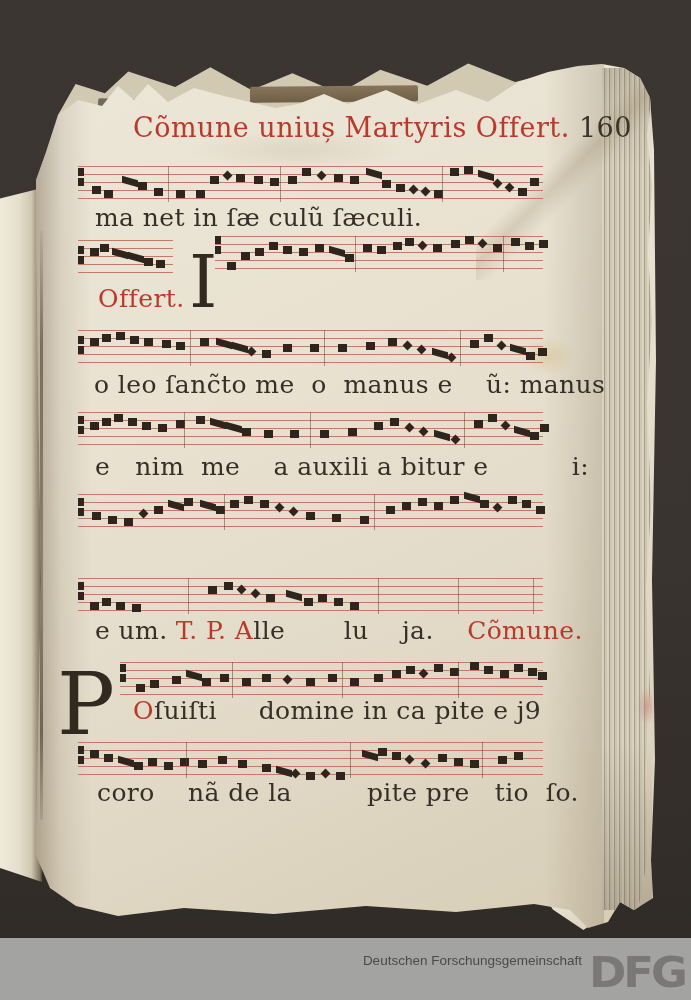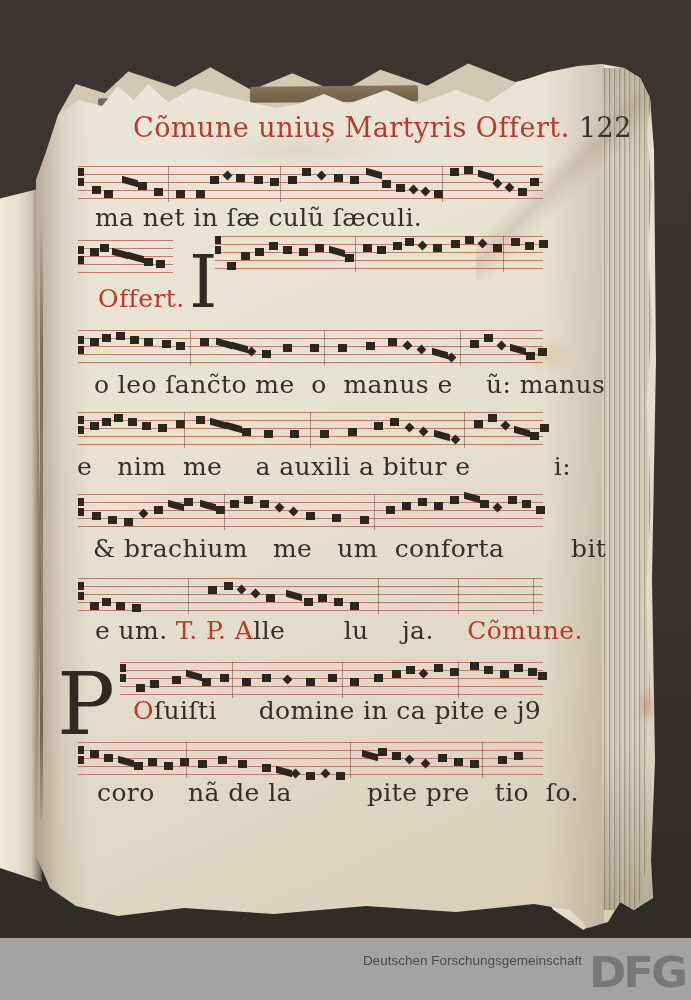--- a/index.html
+++ b/index.html
@@ -118,30 +118,29 @@
     <div class="gutter-crack"></div>
     <div class="right-shade"></div>
     <div class="stack"></div>
     <div class="stack-shade"></div>
     <div class="crease"></div>
     <div class="stain-y"></div>
     <div class="stain-p"></div>
     <div class="stain-b"></div>
   </div>
 
-  <div class="ms title"><span class="red">Cõmune uniuș Martyris Offert.</span><span class="num"> <span>122</span></span></div>
+  <div class="ms title"><span class="red">Cõmune uniuș Martyris Offert.</span><span class="num"> <span>160</span></span></div>
 
   <div class="ms lyric" style="left:95px;top:203px">ma net in ſæ culũ ſæculi.</div>
 
   <div class="ms lyric red" style="left:98px;top:284px">Offert.</div>
   <div class="ms initial" style="left:189px;top:250px;font-size:72px">I</div>
 
   <div class="ms lyric" style="left:94px;top:370px">o leo ſanc̃to me  o  manus e    ũ: manus</div>
-  <div class="ms lyric" style="left:77px;top:452px">e   nim  me    a auxili a bitur e          i:</div>
-  <div class="ms lyric" style="left:93px;top:534px">&amp; brachium   me   um  conforta        bit</div>
+  <div class="ms lyric" style="left:95px;top:452px">e   nim  me    a auxili a bitur e          i:</div>
 
   <div class="ms lyric" style="left:95px;top:616px"><span>e um. </span><span class="red">T. P. A</span><span>lle       lu    ja.    </span><span class="red">Cõmune.</span></div>
 
   <div class="ms initial" style="left:57px;top:666px;font-size:86px">P</div>
   <div class="ms lyric" style="left:133px;top:696px"><span class="red">O</span><span>ſuiſti     domine in ca pite e j9</span></div>
 
   <div class="ms lyric" style="left:97px;top:778px">coro    nã de la         pite pre   tio  ſo.</div>
 
   <div id="music-layer">
       <div class="staff" style="left: 78px; top: 166px; width: 465px;">

